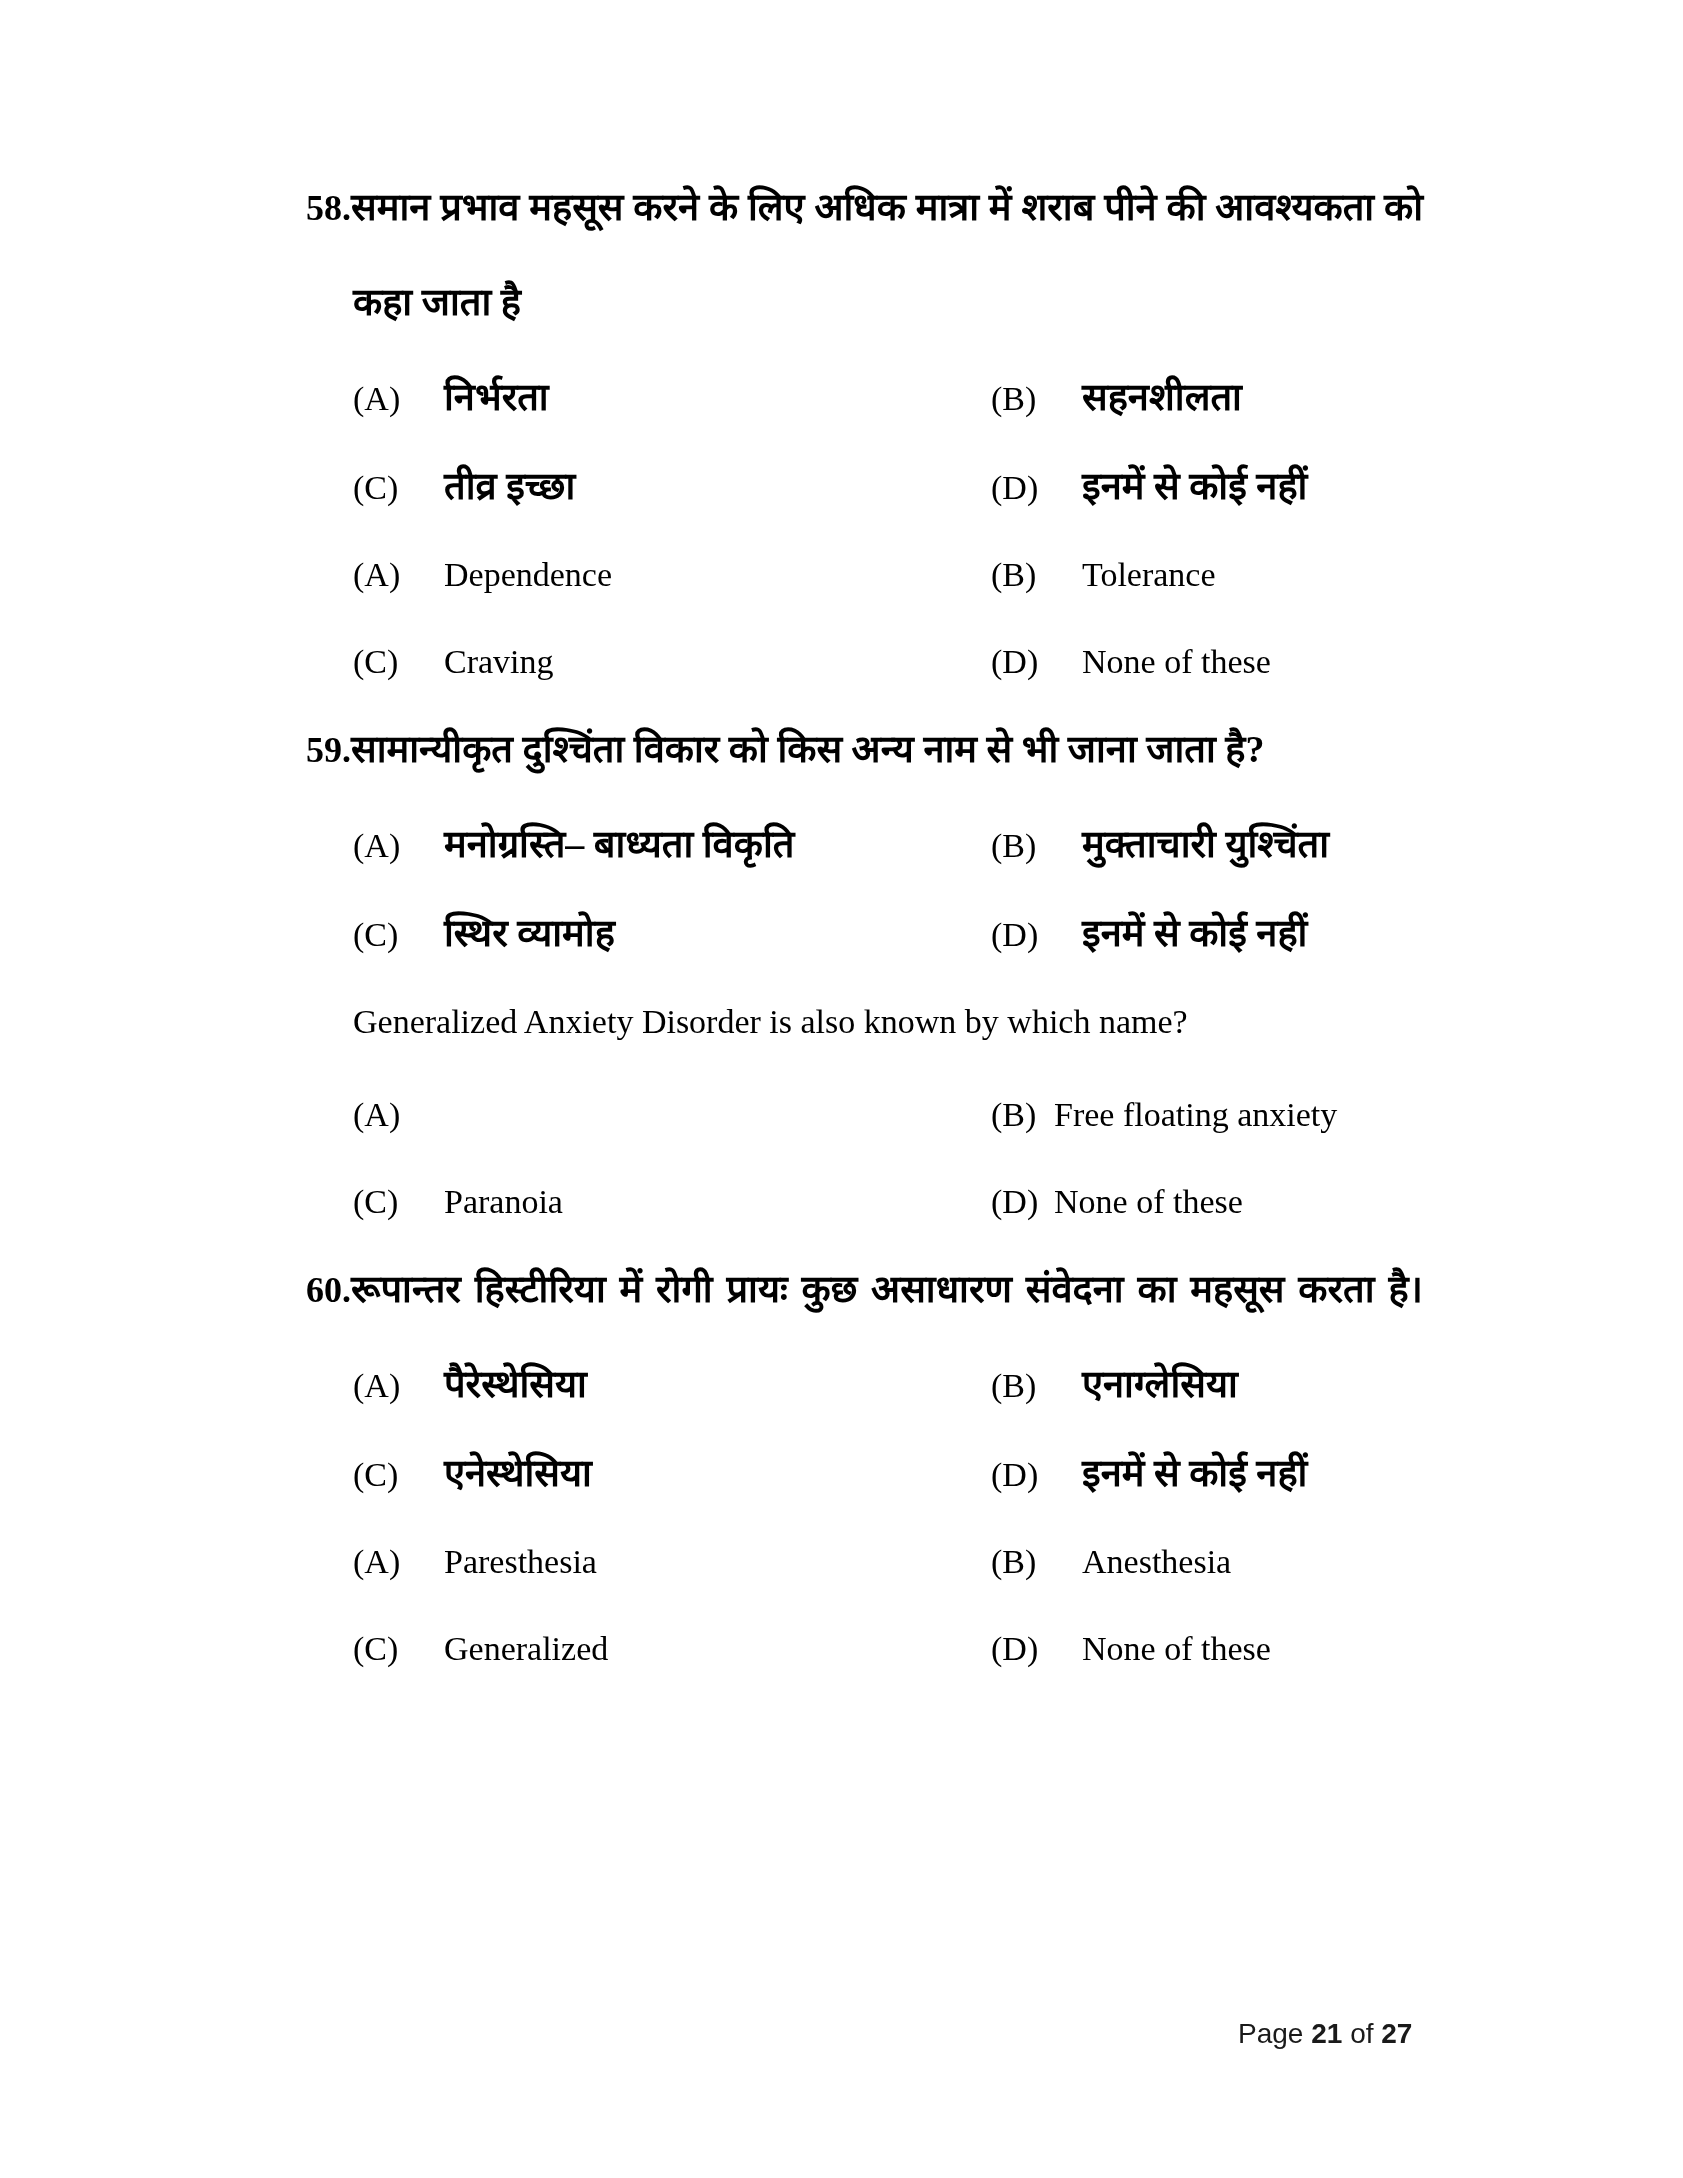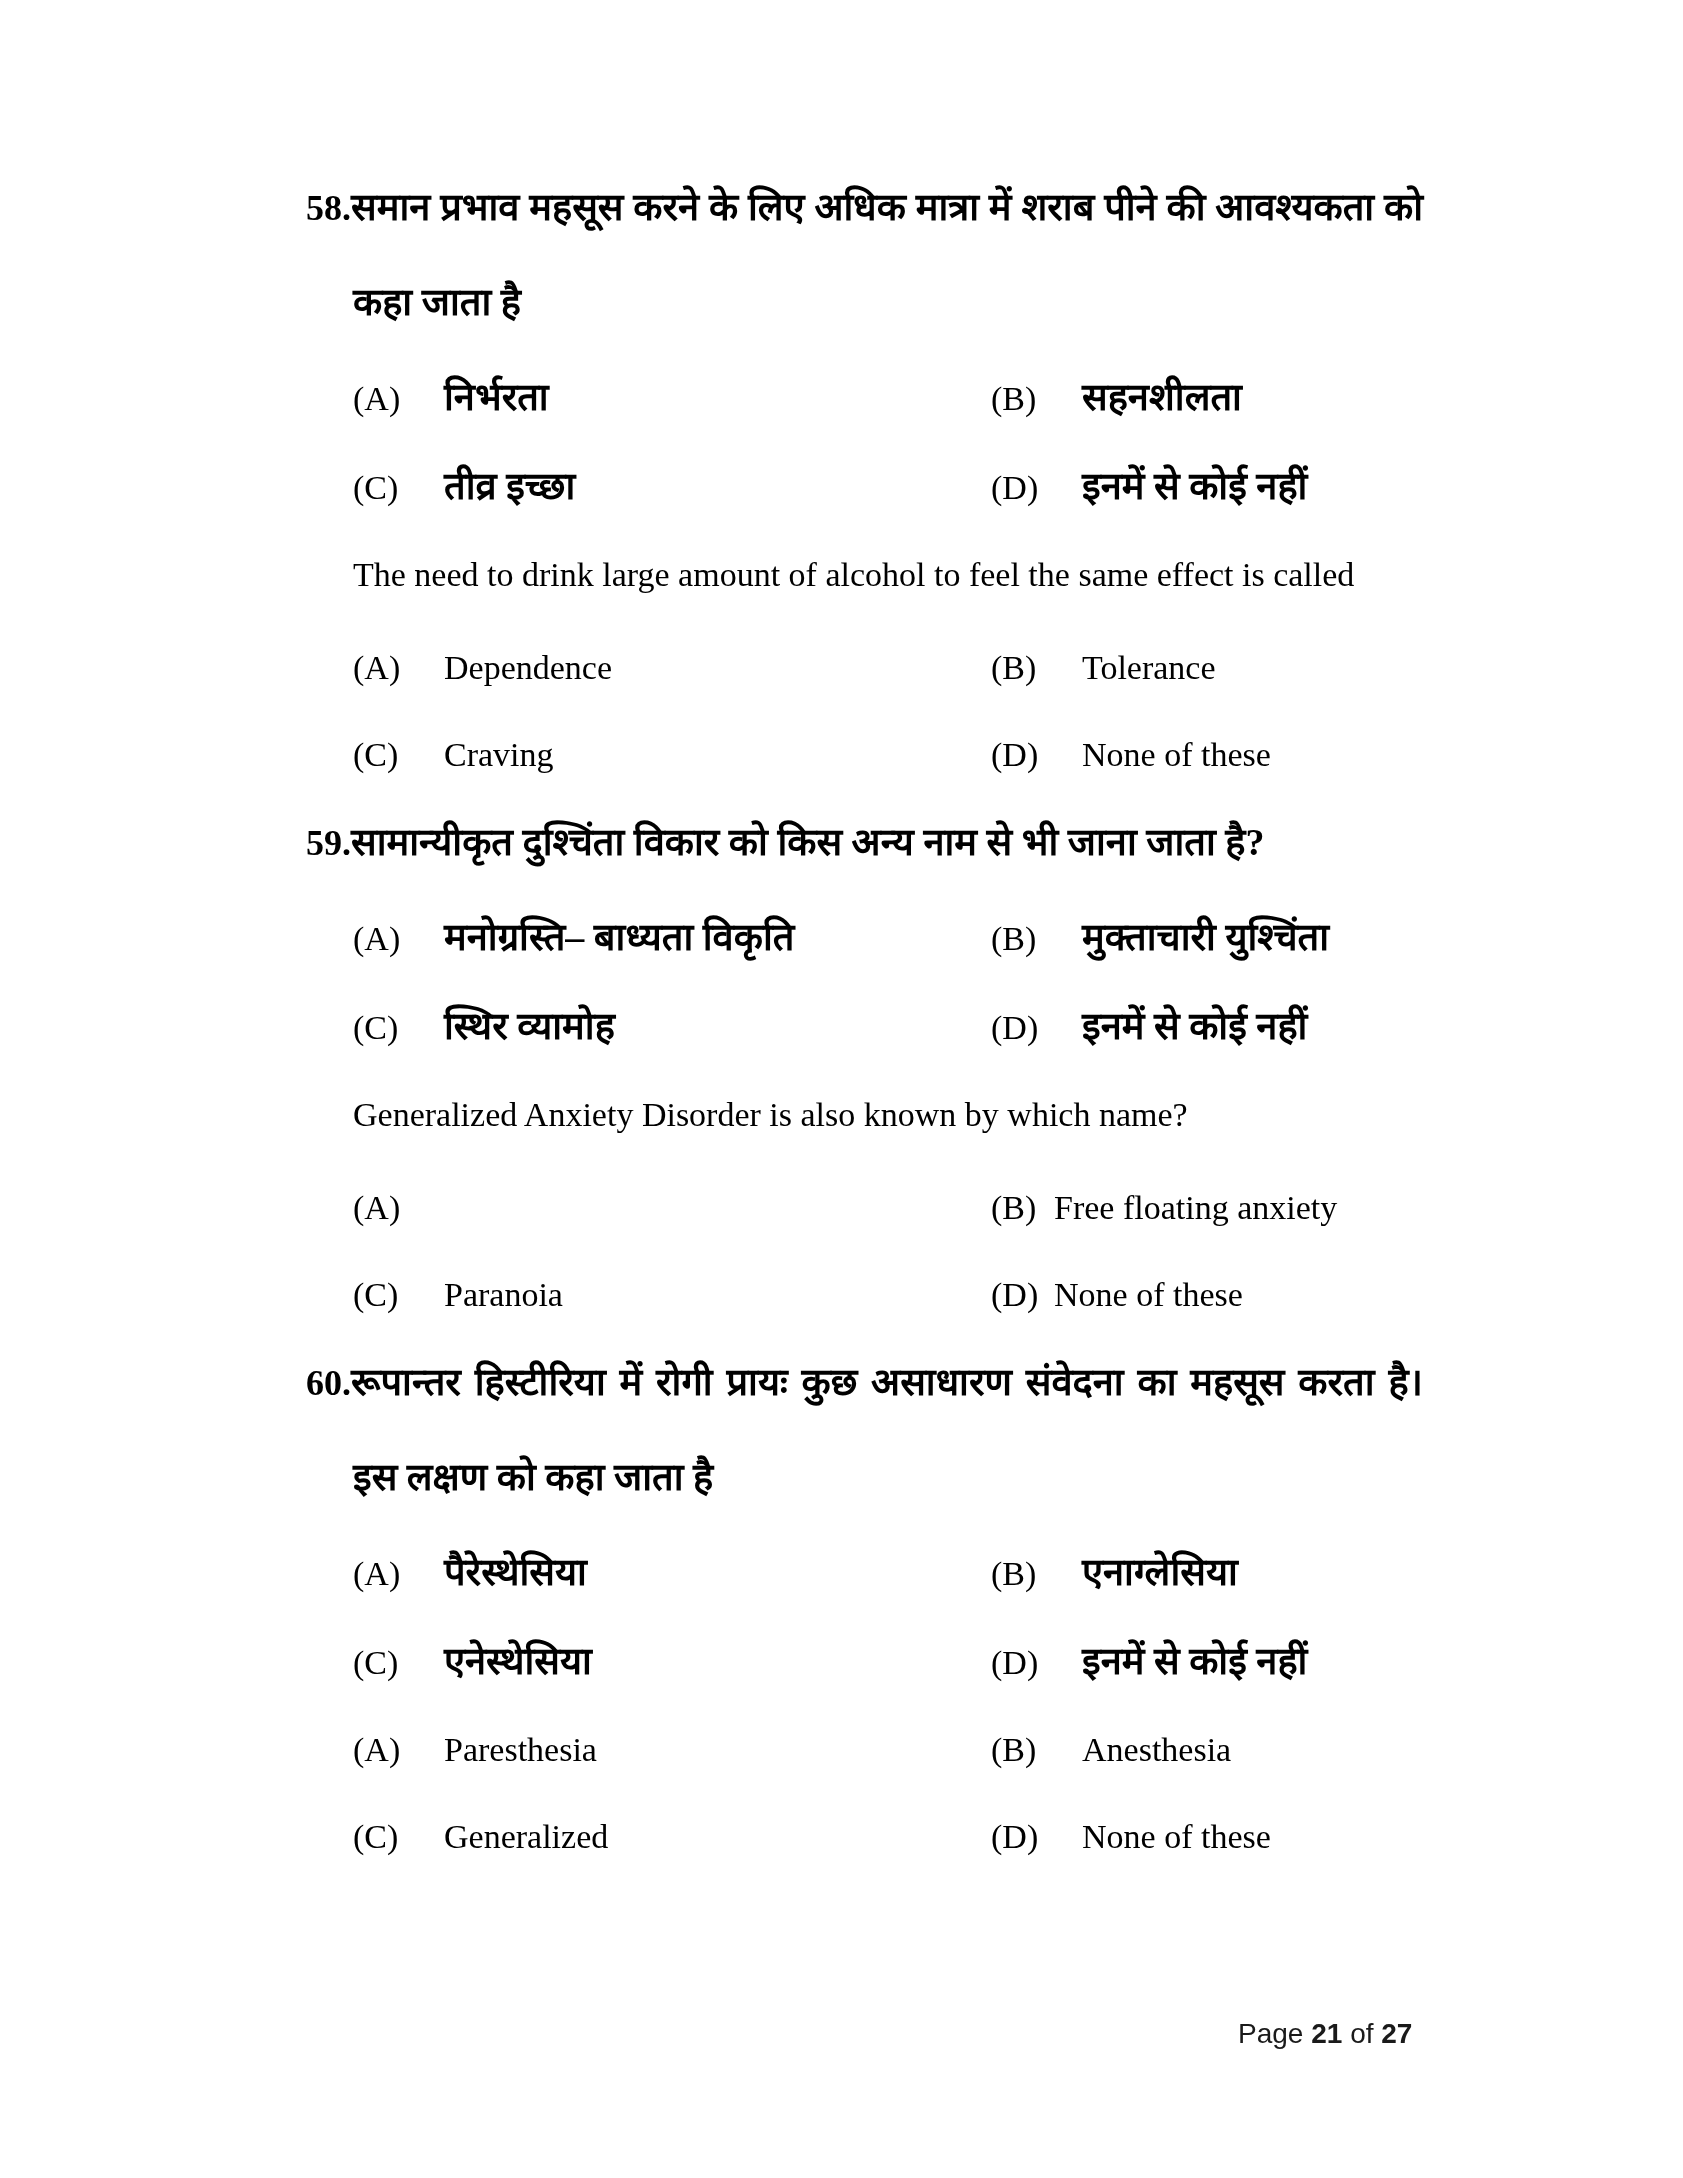--- a/index.html
+++ b/index.html
@@ -103,21 +103,20 @@
       <div class="opt">
           <span class="lbl">(C)</span>
           <span class="hi" lang="hi">तीव्र इच्छा</span>
         </div>
       <div class="opt">
           <span class="lbl">(D)</span>
           <span class="hi" lang="hi">इनमें से कोई नहीं</span>
         </div>
     </div>
 
-    <div class="line indent"><span class="en">The need to drink large amount of alcohol to feel the same effect is called</span></div>
 
     <div class="line opt-row">
       <div class="opt">
           <span class="lbl">(A)</span>
           <span class="en">Dependence</span>
         </div>
       <div class="opt">
           <span class="lbl">(B)</span>
           <span class="en">Tolerance</span>
         </div>
@@ -172,21 +171,20 @@
           <span class="lbl">(C)</span>
           <span class="en">Paranoia</span>
         </div>
       <div class="opt tight">
           <span class="lbl">(D)</span>
           <span class="en">None of these</span>
         </div>
     </div>
 
     <div class="line fill"><span class="qnum">60.</span><span class="hi" lang="hi">रूपान्तर हिस्टीरिया में रोगी प्रायः कुछ असाधारण संवेदना का महसूस करता है।</span></div>
-    <div class="line indent"><span class="hi" lang="hi">इस लक्षण को कहा जाता है</span></div>
 
     <div class="line opt-row">
       <div class="opt">
           <span class="lbl">(A)</span>
           <span class="hi" lang="hi">पैरेस्थेसिया</span>
         </div>
       <div class="opt">
           <span class="lbl">(B)</span>
           <span class="hi" lang="hi">एनाग्लेसिया</span>
         </div>

